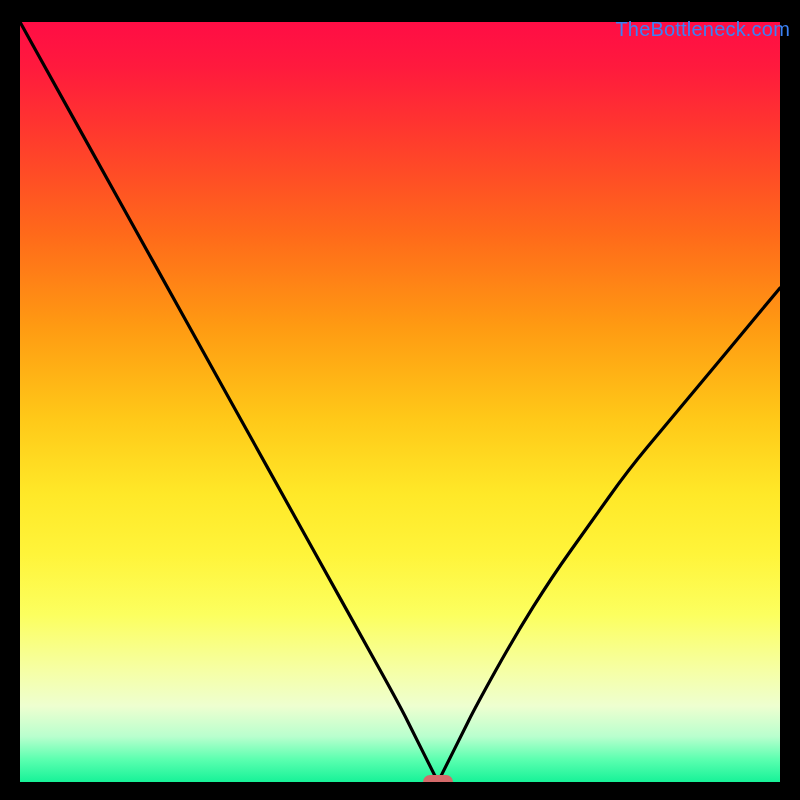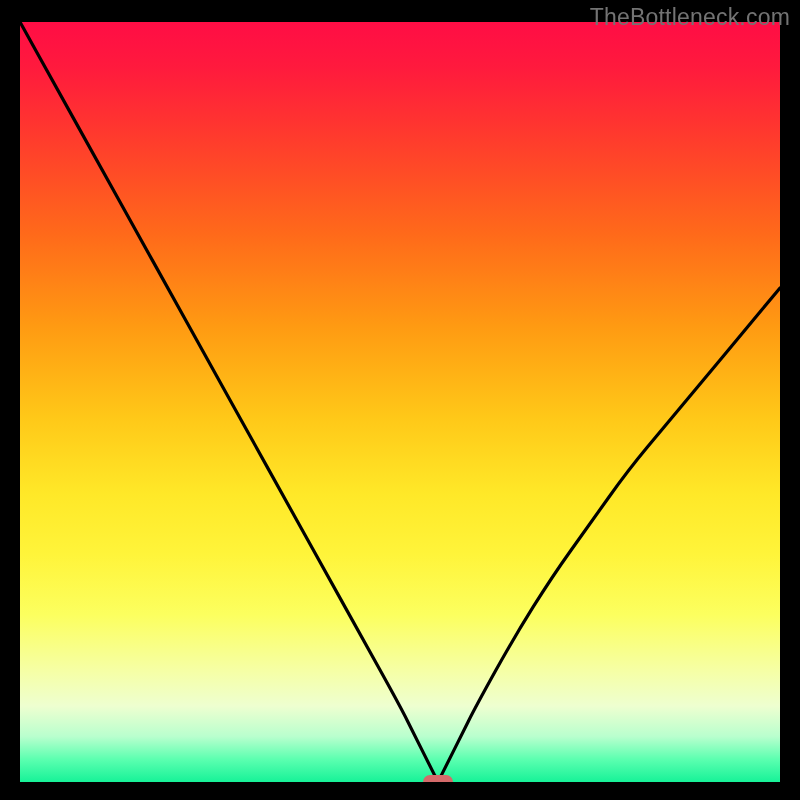--- a/index.html
+++ b/index.html
@@ -12,24 +12,24 @@
     font-family: Arial, Helvetica, sans-serif;
   }
   .frame {
     position: relative;
     width: 800px;
     height: 800px;
     background: #000;
   }
   .watermark {
     position: absolute;
-    top: 4px;
+    top: 18px;
     right: 10px;
-    color: #737373;
-    font-size: 23px;
+    color: #3b82f6;
+    font-size: 20px;
     font-weight: 500;
     z-index: 5;
     letter-spacing: 0.2px;
   }
   .plot-area {
     position: absolute;
     left: 20px;
     top: 22px;
     width: 760px;
     height: 760px;

